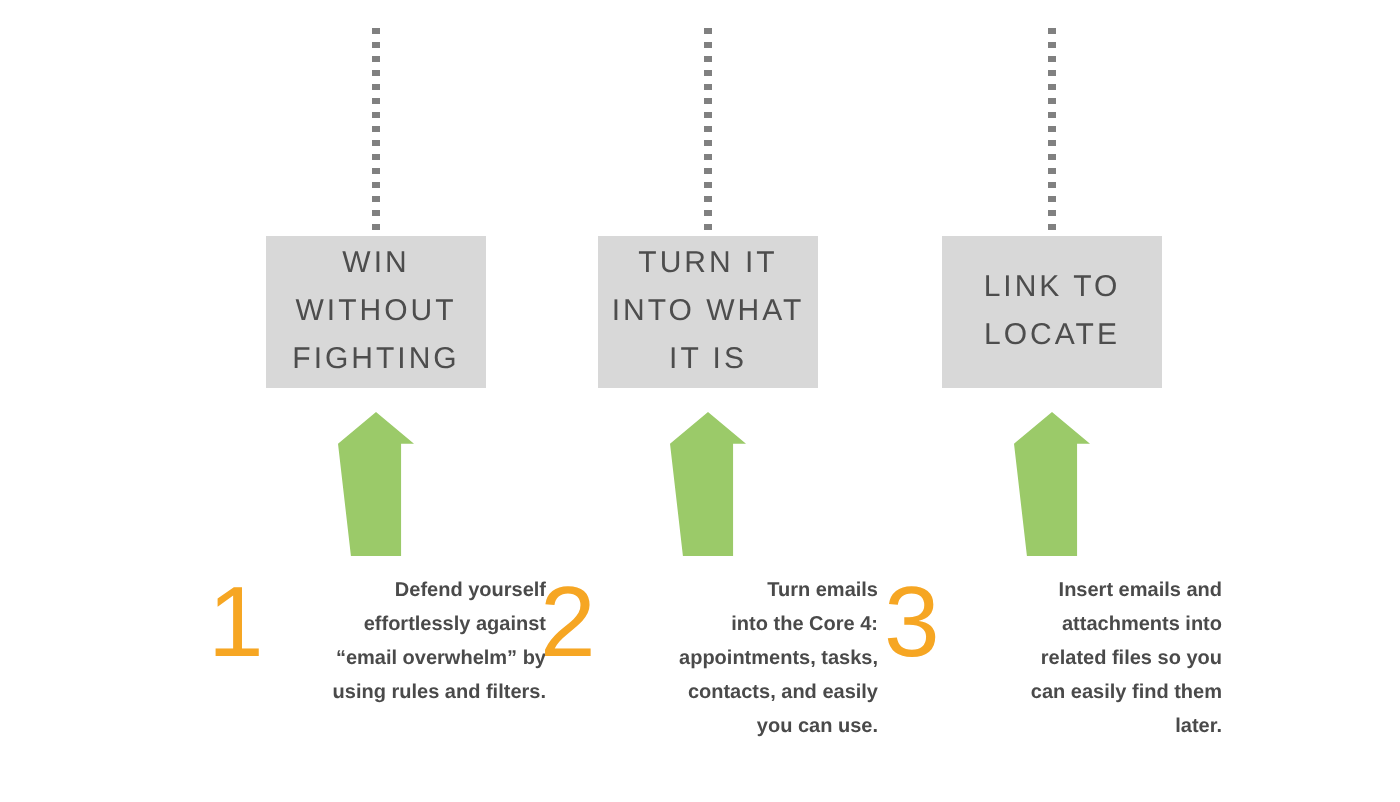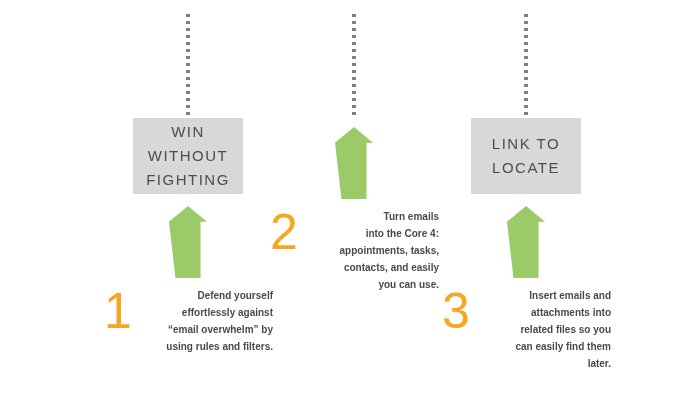--- a/index.html
+++ b/index.html
@@ -92,20 +92,25 @@
       <span class="number">1</span>
       <p class="desc">Defend yourself
 effortlessly against
 “email overwhelm” by
 using rules and filters.</p>
     </div>
   </div>
 
   <div class="column col-2">
     <div class="dots"></div>
+    <div class="box">
+      <span class="heading">TURN IT
+INTO WHAT
+IT IS</span>
+    </div>
     <div class="arrow"></div>
     <div class="caption">
       <span class="number">2</span>
       <p class="desc">Turn emails
 into the Core 4:
 appointments, tasks,
 contacts, and easily
 you can use.</p>
     </div>
   </div>

